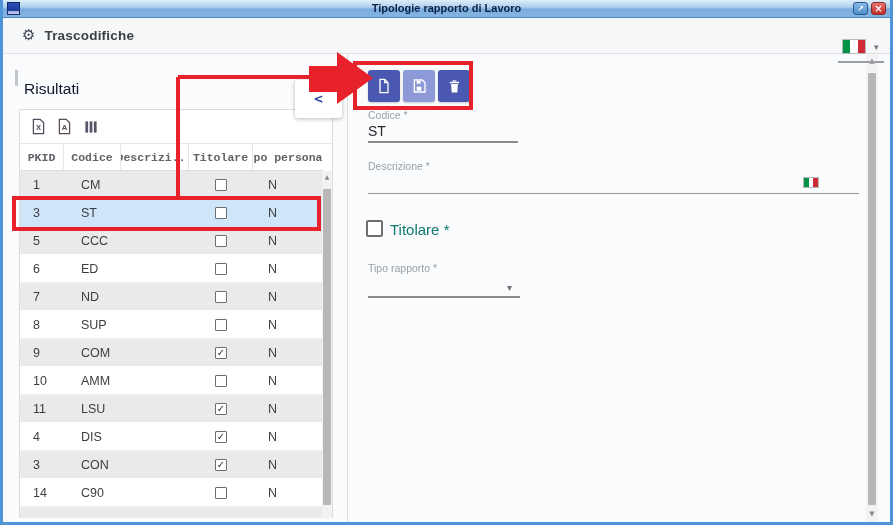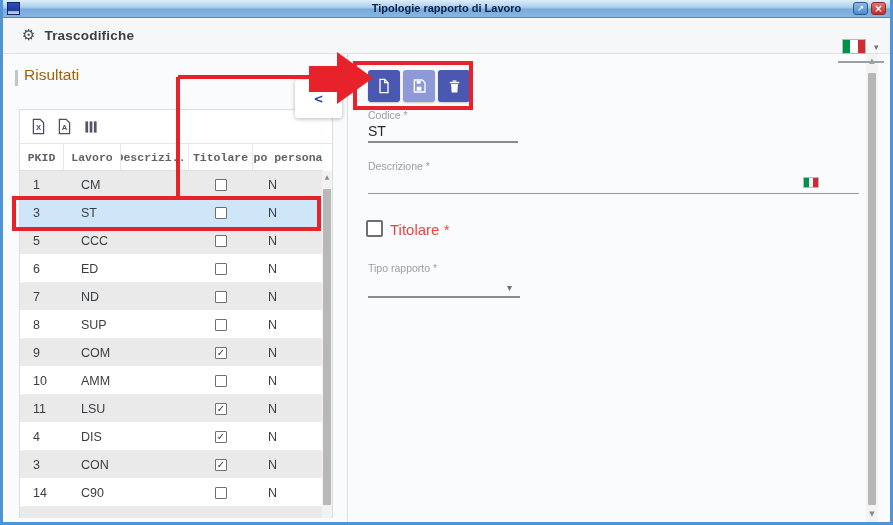--- a/index.html
+++ b/index.html
@@ -28,21 +28,21 @@
   .lang{position:absolute;left:839px;top:22px;display:flex;align-items:center;gap:8px;}
   .flag{box-sizing:border-box;border:1px solid #b9b9b9;
     background:linear-gradient(90deg,#009246 0 33.3%,#ffffff 33.3% 66.6%,#ce2b37 66.6% 100%);}
   .flag.big{width:24px;height:15px;}
   .flag.small{width:16px;height:11px;}
   .caret{font-size:9px;color:#6f7276;}
   .lang-underline{position:absolute;left:835px;top:44px;width:46px;height:2px;background:#9aa0a6;}
   
   .divider{position:absolute;left:344px;top:53px;height:469px;width:1px;background:#ddd;}
   .heading-bar{position:absolute;left:12px;top:70px;width:3px;height:16px;background:#c2c6ca;}
-  .heading{position:absolute;left:21px;top:66px;font-size:15.5px;color:#a16207;}
+  .heading{position:absolute;left:21px;top:80px;font-size:15.5px;color:#0f172a;}
   .collapse-card{position:absolute;left:292px;top:80px;width:47px;height:38px;background:#fff;border-radius:3px;
     box-shadow:0 1px 4px rgba(0,0,0,.28);z-index:6;display:flex;align-items:center;justify-content:center;}
   .collapse-card span{font-size:12px;font-weight:bold;color:#2a3f9d;}
   
   .table-card{position:absolute;left:16px;top:109px;width:314px;height:409px;box-sizing:border-box;
     background:#fff;border:1px solid #ddd;}
   .ttoolbar{position:absolute;left:0;top:0;right:0;height:34px;border-bottom:1px solid #e6e6e6;
     display:flex;align-items:center;gap:9px;padding-left:10px;box-sizing:border-box;}
   .ticon{width:17px;height:17px;display:flex;align-items:center;justify-content:center;cursor:pointer;}
   .thead{position:absolute;left:0;top:34px;width:303px;height:27px;display:flex;
@@ -73,21 +73,21 @@
   
   .abtn{position:absolute;top:70px;width:32px;height:32px;border:0;border-radius:3px;background:#4a58b2;
     display:flex;align-items:center;justify-content:center;cursor:pointer;box-shadow:0 1px 2px rgba(0,0,0,.2);}
   .abtn[data-enabled="false"]{background:#8e99d8;}
   .flabel{position:absolute;font-size:10.5px;color:#9aa0a6;}
   .fvalue{position:absolute;font-size:14px;color:#27292c;background:transparent;border:0;outline:none;padding:0;
     font-family:"Liberation Sans",sans-serif;}
   .funderline{position:absolute;height:1.5px;background:#8a8a8a;}
   .bigcb{position:absolute;left:363px;top:220px;width:17px;height:17px;box-sizing:border-box;
     border:2px solid #6f6f6f;border-radius:2px;background:#fff;cursor:pointer;}
-  .bigcb-label{position:absolute;left:387px;top:221px;font-size:15px;color:#ef4444;}
+  .bigcb-label{position:absolute;left:387px;top:221px;font-size:15px;color:#0f766e;}
   .select-caret{position:absolute;left:504px;top:282px;font-size:10px;color:#6f7276;}
   .rscroll{position:absolute;left:863px;top:53px;width:12px;height:469px;background:#f3f3f3;}
   .rscroll .up{position:absolute;left:0;top:4px;width:12px;text-align:center;font-size:7px;color:#8a8a8a;}
   .rscroll .down{position:absolute;left:0;bottom:4px;width:12px;text-align:center;font-size:7px;color:#8a8a8a;}
   .rscroll .thumb{position:absolute;left:2px;top:20px;width:8px;height:432px;background:#b6b6b6;border-radius:1px;}
   
   .ann{position:absolute;z-index:50;pointer-events:none;}
   .ann-box{box-sizing:border-box;border:4px solid #e8222a;}
   .ann-line{background:#e8222a;}
   .arrow-head{width:0;height:0;border-top:26px solid transparent;border-bottom:26px solid transparent;
@@ -144,21 +144,21 @@
         <svg width="16" height="16" viewBox="0 0 20 20">
           <rect x="3" y="3" width="3.4" height="14" fill="#55556a"></rect>
           <rect x="8.3" y="3" width="3.4" height="14" fill="#55556a"></rect>
           <rect x="13.6" y="3" width="3.4" height="14" fill="#55556a"></rect>
         </svg>
       </span>
     </div>
 
     <div class="thead">
       <div class="th w-pkid">PKID</div>
-      <div class="th w-cod">Lavoro</div>
+      <div class="th w-cod">Codice</div>
       <div class="th w-desc">Descrizi...</div>
       <div class="th w-tit">Titolare</div>
       <div class="th w-tipo">Tipo personale</div>
     </div>
 
     <div class="trow" style="top:61px" data-shade="gray">
       <span class="c c-pkid">1</span>
       <span class="c c-cod">CM</span>
       <span class="c c-desc"></span>
       <span class="c c-tit">

